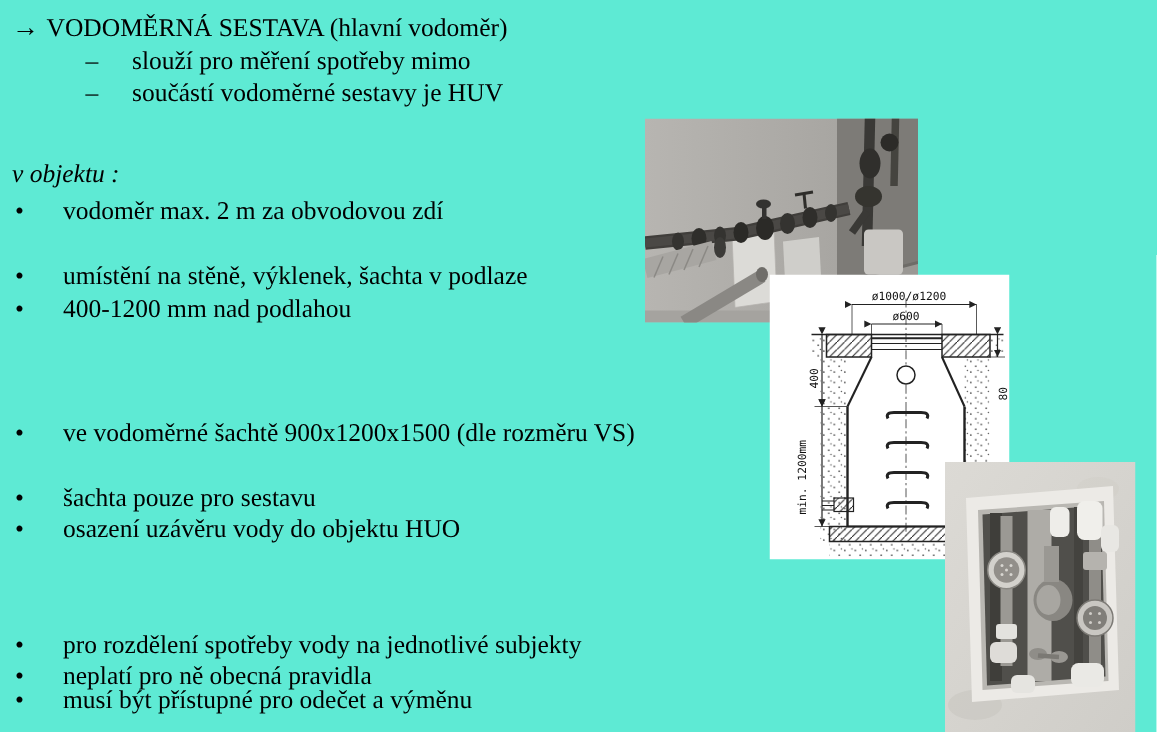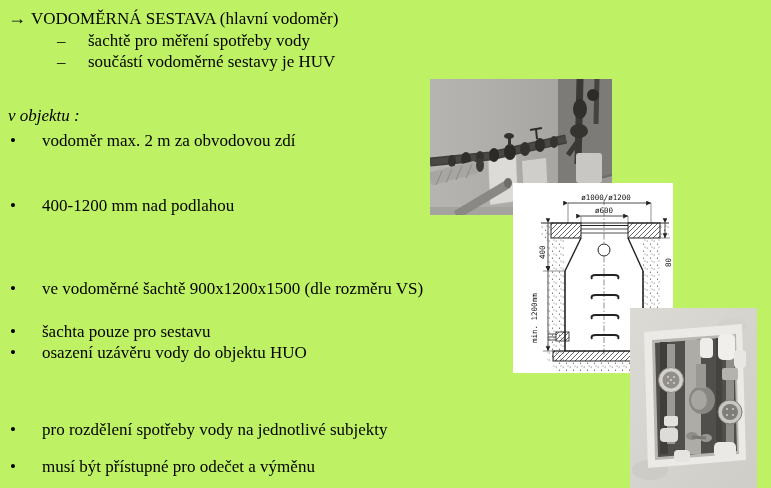--- a/index.html
+++ b/index.html
@@ -1,17 +1,17 @@
 <!DOCTYPE html>
 <html><head>
 <meta charset="utf-8">
 <style>
   html,body{margin:0;padding:0;background:#ffffff;}
   #page{
-    position:relative;width:771px;height:488px;background:#bef264;
+    position:relative;width:771px;height:488px;background:#5eead4;
     font-family:"Liberation Serif", serif;color:#000;overflow:hidden;
   }
   .line{position:absolute;white-space:nowrap;font-size:17px;line-height:21px;}
   .h-line{left:8px;}
   .h-line .arrow{display:inline-block;margin-right:5px;font-size:18px;}
   .dash-line{left:57px;}
   .dash-line .marker{display:inline-block;width:31px;}
   .bullet-line{left:10px;margin-top:36px;}
   .bullet-line .marker{display:inline-block;width:32px;}
   .sub-line{left:8px;font-style:italic;margin-top:32px;}
@@ -21,49 +21,55 @@
 </head>
 <body>
 
 <div id="page">
 
   <div class="line h-line" style="top:8px">
     <span class="arrow">→</span><span>VODOMĚRNÁ SESTAVA (hlavní vodoměr)</span>
   </div>
 
   <div class="line dash-line" style="top:29.5px">
-    <span class="marker">–</span><span>šachtě pro měření spotřeby vody</span>
+    <span class="marker">–</span><span>slouží pro měření spotřeby mimo</span>
   </div>
   <div class="line dash-line" style="top:51px">
     <span class="marker">–</span><span>součástí vodoměrné sestavy je HUV</span>
   </div>
 
   <div class="line sub-line" style="top:72.5px">v objektu :</div>
 
   <div class="line bullet-line" style="top:94px">
     <span class="marker">•</span><span>vodoměr max. 2 m za obvodovou zdí</span>
   </div>
+  <div class="line bullet-line" style="top:137px">
+    <span class="marker">•</span><span>umístění na stěně, výklenek, šachta v podlaze</span>
+  </div>
   <div class="line bullet-line" style="top:158.5px">
     <span class="marker">•</span><span>400-1200 mm nad podlahou</span>
   </div>
 
 
   <div class="line bullet-line" style="top:241.5px">
     <span class="marker">•</span><span>ve vodoměrné šachtě 900x1200x1500 (dle rozměru VS)</span>
   </div>
   <div class="line bullet-line" style="top:306px">
     <span class="marker">•</span><span>osazení uzávěru vody do objektu HUO</span>
   </div>
   <div class="line bullet-line" style="top:284.5px">
     <span class="marker">•</span><span>šachta pouze pro sestavu</span>
   </div>
 
 
   <div class="line bullet-line" style="top:382.5px">
     <span class="marker">•</span><span>pro rozdělení spotřeby vody na jednotlivé subjekty</span>
+  </div>
+  <div class="line bullet-line" style="top:404px">
+    <span class="marker">•</span><span>neplatí pro ně obecná pravidla</span>
   </div>
   <div class="line bullet-line" style="top:420px">
     <span class="marker">•</span><span>musí být přístupné pro odečet a výměnu</span>
   </div>
 
   <div class="figure" style="left:430px;top:79px;width:182px;height:136px;z-index:1">
     <svg width="182" height="136" viewBox="0 0 182 136">
       <defs>
         <linearGradient id="p1wall" x1="0" y1="0" x2="1" y2="0">
           <stop offset="0" stop-color="#b7b5b1"></stop>

